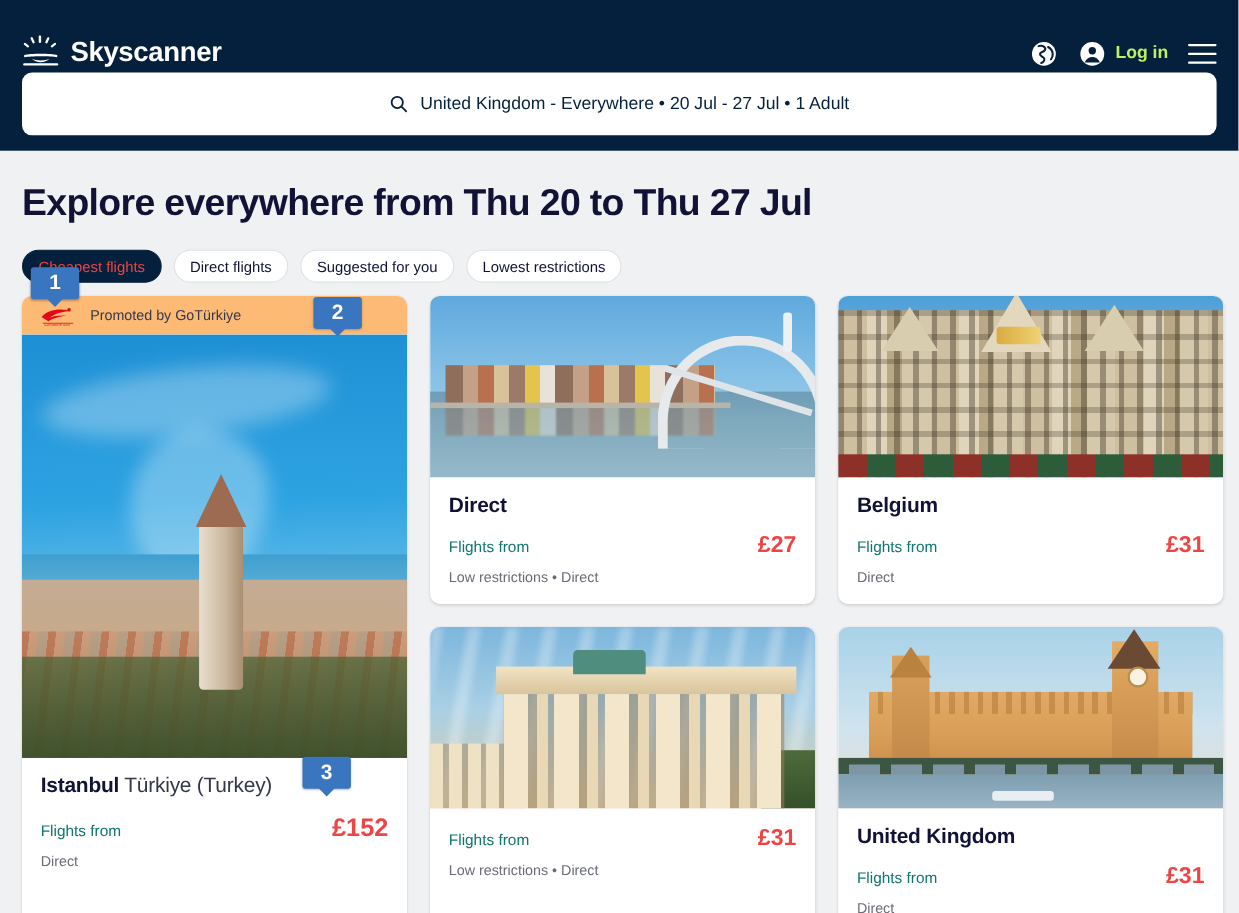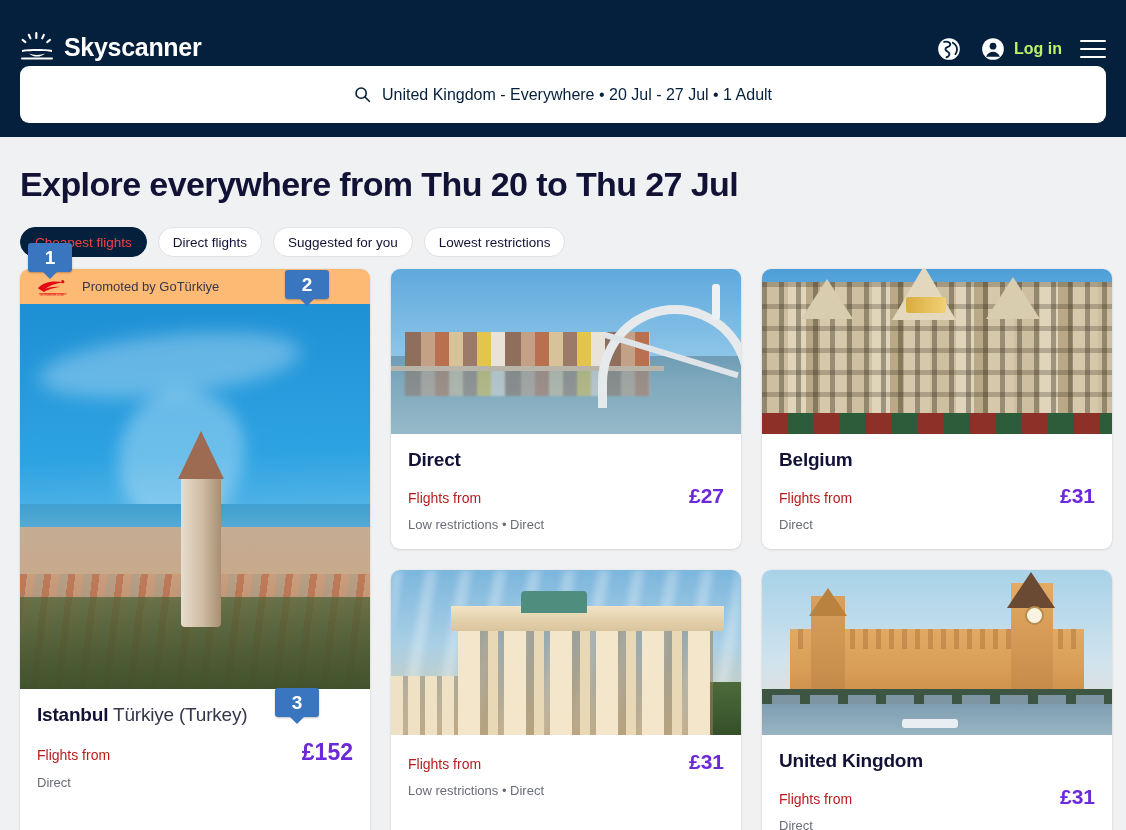--- a/index.html
+++ b/index.html
@@ -116,22 +116,22 @@
   }
   .card-title .subtle { font-weight: 400; color: #35374b; }
   .card-desc {
     font-size: 14px; color: #35374b; line-height: 1.37;
     margin-top: -7px; margin-bottom: 15px;
   }
   .price-row {
     display: flex; align-items: baseline; justify-content: space-between;
     margin-bottom: 9px;
   }
-  .flights-from { font-size: 14px; color: #b91c1c; }
-  .price { font-size: 21px; font-weight: 700; color: #6d28d9; }
+  .flights-from { font-size: 14px; color: #0f766e; }
+  .price { font-size: 21px; font-weight: 700; color: #ef4444; }
   .price-featured { font-size: 23px; }
   .meta { font-size: 13px; color: #6a6d78; }
 
   
   .badge {
     position: absolute;
     background: #3a76c0;
     color: #fff;
     font-size: 19px;
     font-weight: 700;

